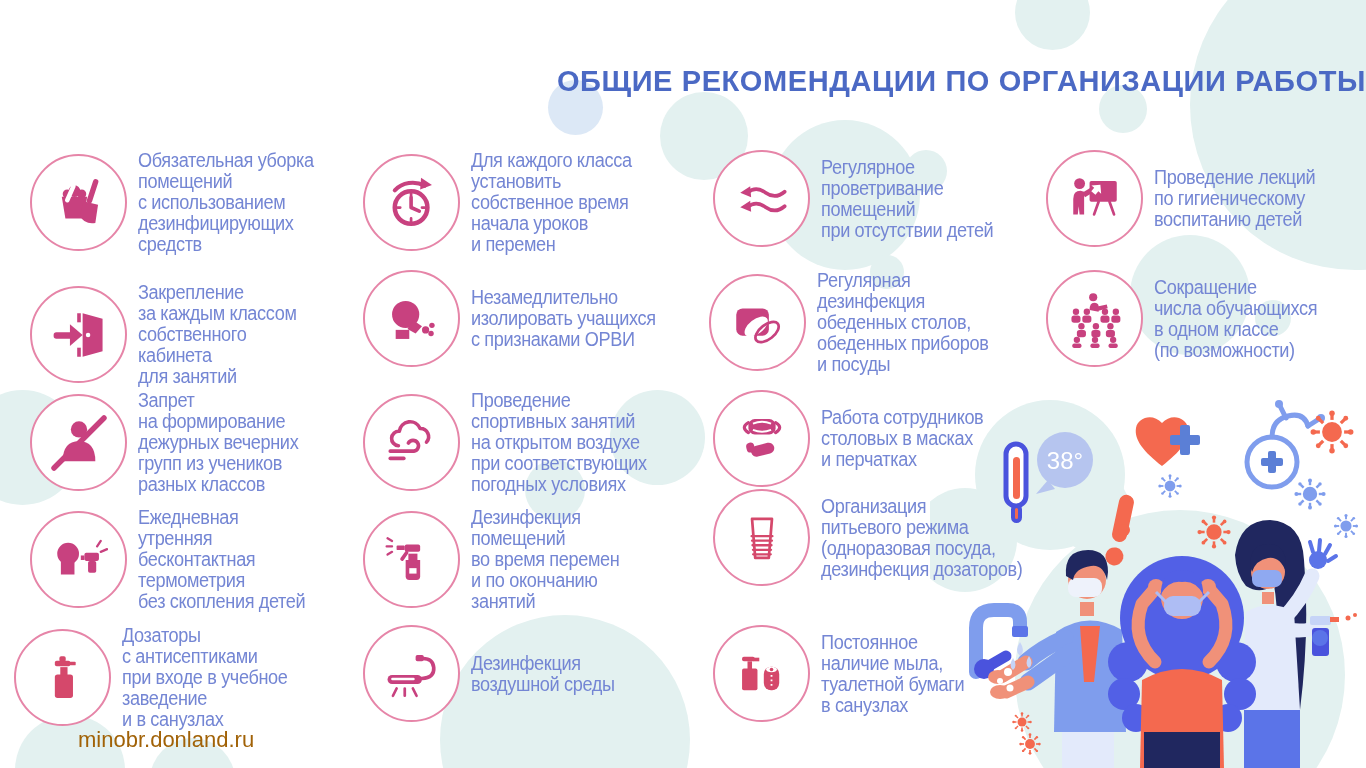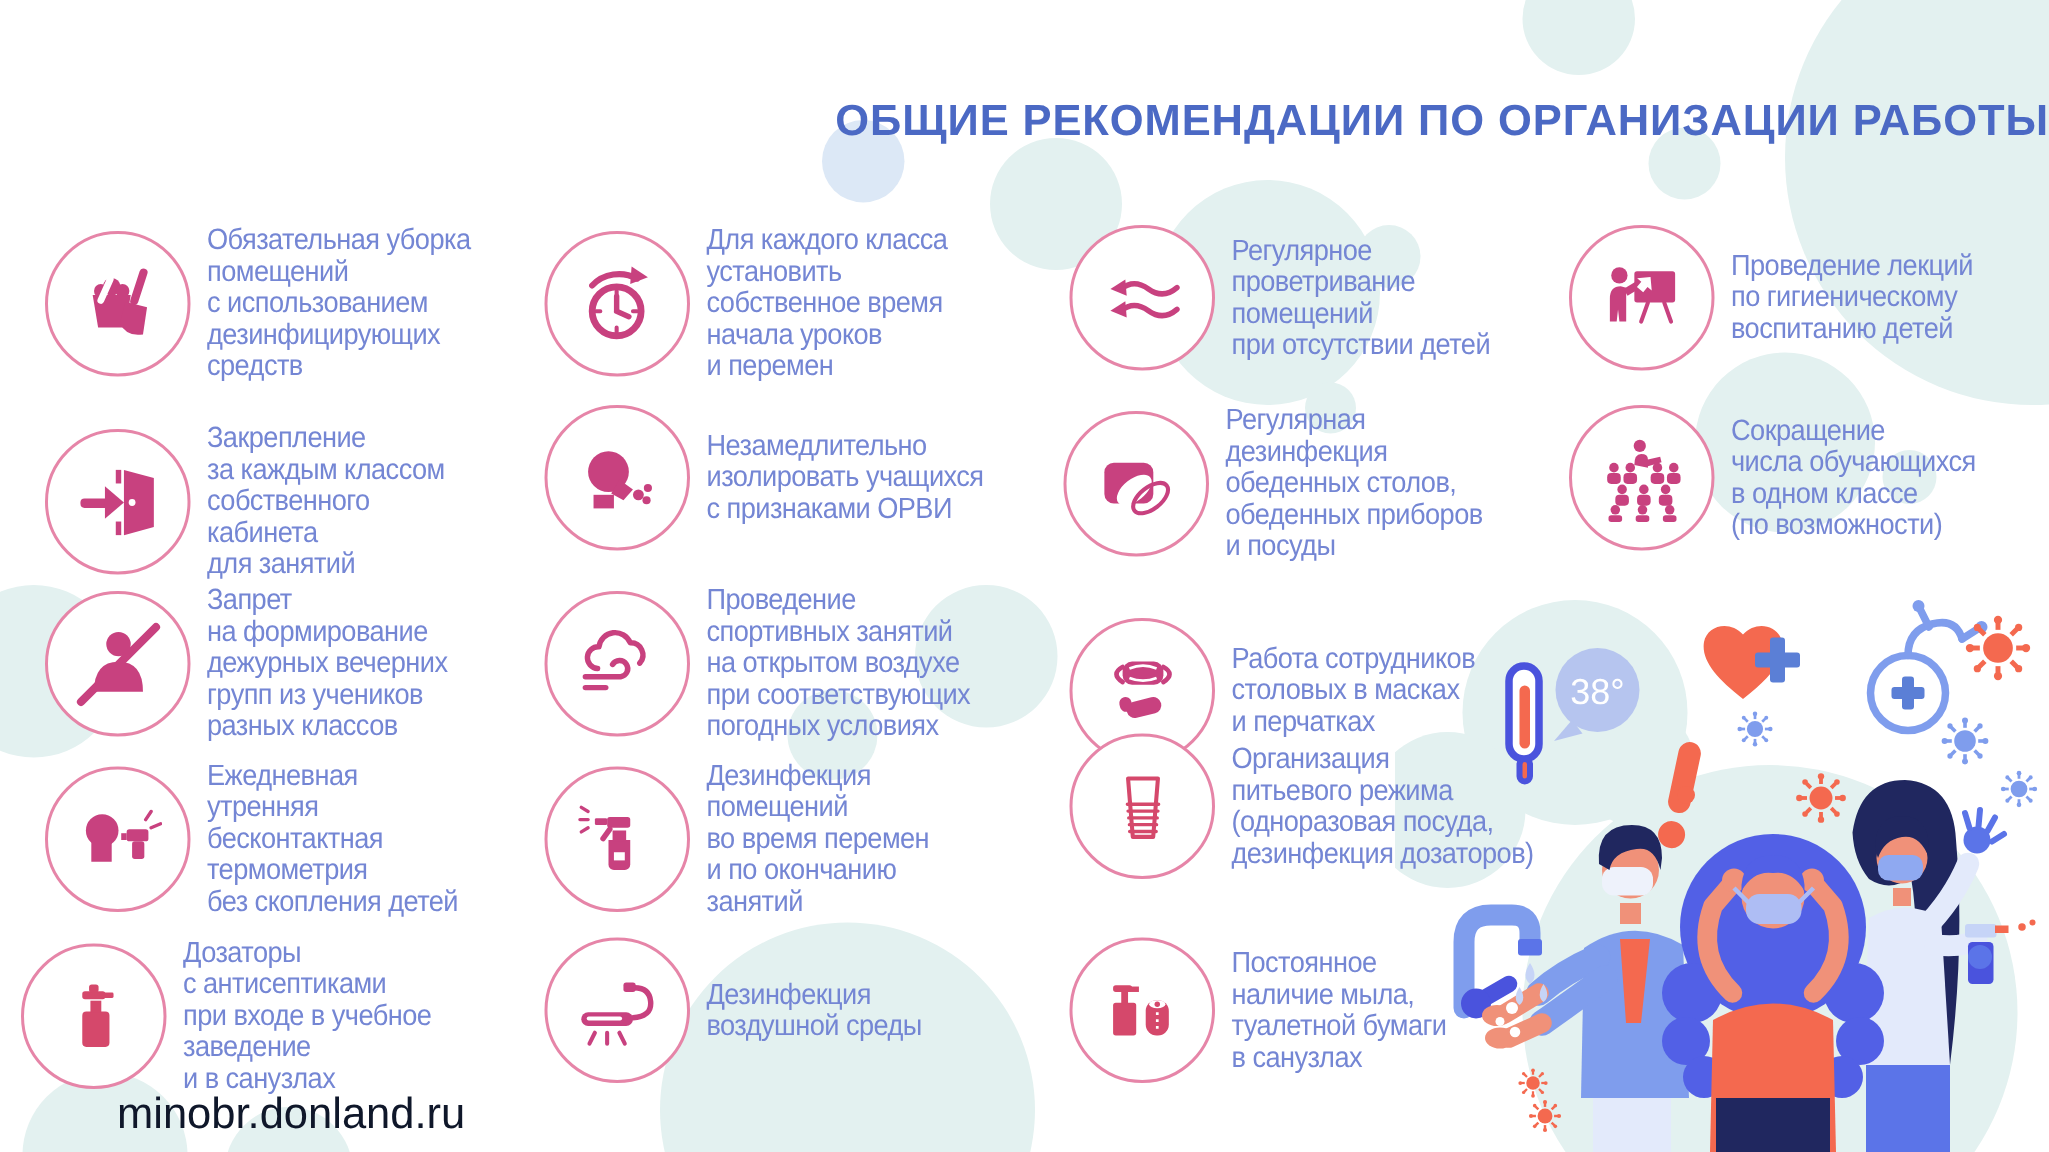--- a/index.html
+++ b/index.html
@@ -17,21 +17,21 @@
   .circle{
     width:97px;height:97px;border-radius:50%;border:2px solid #e685a8;background:#fff;
     display:flex;align-items:center;justify-content:center;flex:0 0 auto;box-sizing:border-box;
   }
   .circle svg{width:58px;height:58px}
   .item-text{
     font-size:19.5px;line-height:21px;color:#7486d4;letter-spacing:-.4px;
     white-space:pre-line;transform:scaleX(.93);transform-origin:left center;width:260px;
   }
   .website{
-    position:absolute;left:78px;top:727px;font-size:29px;color:#0f172a;z-index:2;text-align:right;
+    position:absolute;left:78px;top:727px;font-size:22px;color:#a16207;z-index:2;text-align:right;
   }
   .illus{position:absolute;left:930px;top:380px;width:436px;height:388px;z-index:1}
   .pk{fill:#c8417f}
   .rd{fill:#d5486b}
   .w{fill:#fff}
   .pks{stroke:#c8417f;fill:none;stroke-linecap:round;stroke-linejoin:round}
   .rds{stroke:#d5486b;fill:none;stroke-linecap:round;stroke-linejoin:round}
 </style>
 </head>
 <body>
@@ -252,21 +252,21 @@
         </g>
   </svg>
     </div>
   <div class="item-text">Регулярная
 дезинфекция
 обеденных столов,
 обеденных приборов
 и посуды</div>
 </div>
 
-<div class="item" style="left:713px;top:412px">
+<div class="item" style="left:713px;top:390px">
   <div class="circle">
       <svg viewBox="0 0 64 64">
     <rect class="pk" x="17" y="10" width="30" height="17" rx="7"></rect>
     <path class="pks" stroke-width="3.5" d="M17 14q-9 5 0 11M47 14q9 5 0 11"></path>
     <path stroke="#fff" stroke-width="2" fill="none" d="M22 15q10-4 20 0M22 22q10 4 20 0"></path>
     <g transform="rotate(-14 32 45)">
       <rect class="pk" x="20" y="38" width="26" height="12" rx="6"></rect>
       <rect class="pk" x="16" y="33" width="9" height="11" rx="4.5"></rect>
     </g>
   </svg>

